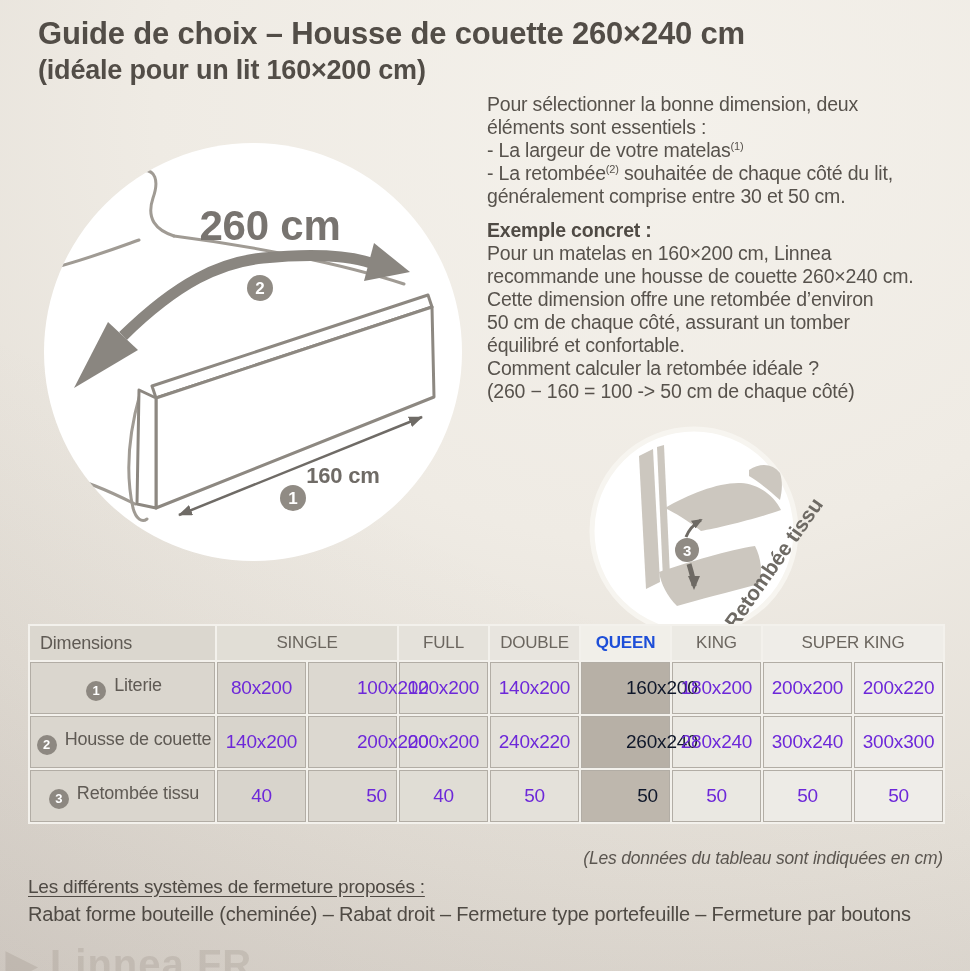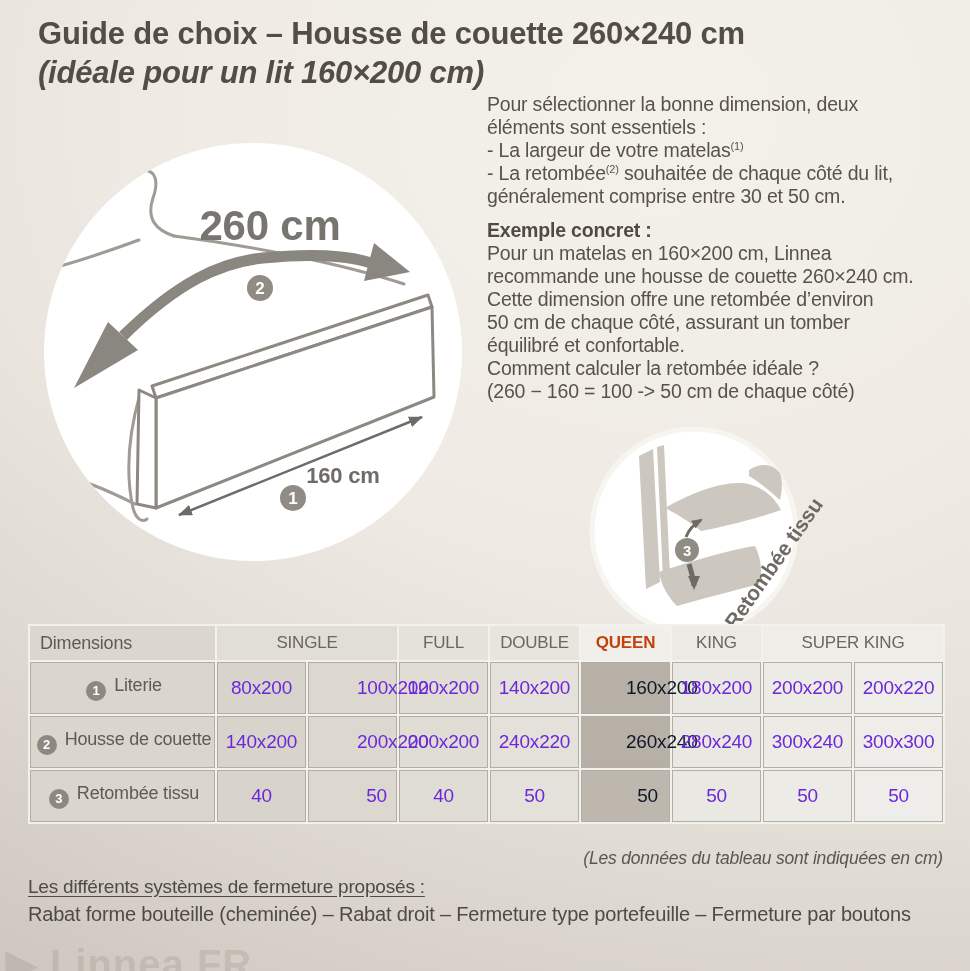--- a/index.html
+++ b/index.html
@@ -6,21 +6,21 @@
   .page{
     position:relative; width:970px; height:971px; overflow:hidden;
     font-family:"Liberation Sans", sans-serif;
     color:#55504a; letter-spacing:-0.2px;
     background:
       linear-gradient(205deg, rgba(120,105,95,0) 55%, rgba(120,105,95,0.10) 100%),
       radial-gradient(ellipse 130% 110% at 68% 12%, #f4f1eb 0%, #efebe4 40%, #e3ded6 72%, #d5cfc8 100%);
   }
   .abs{position:absolute;}
   .title{left:38px; top:16px; font-size:31px; font-weight:600; color:#524d47;}
-  .subtitle{left:38px; top:55px; font-size:31px; font-weight:600; color:#524d47;font-style:italic;}
+  .subtitle{left:38px; top:55px; font-size:27px; font-weight:600; color:#524d47;}
   .textblock{left:487px; width:470px; font-size:19.5px; line-height:23px; color:#57524c;}
   .intro{top:93px;}
   .example{top:219px;}
   .example .head{font-weight:700; color:#4f4a44;text-align:center;}
   sup{font-size:11px; vertical-align:super; line-height:0;}
   .main-circle{left:43px; top:142px;}
   .drop-circle{left:589px; top:426px;}
   .drop-label{
     left:738px; top:610px; height:22px;
     font-size:21px; font-weight:700; color:#6e6a64;
@@ -31,21 +31,21 @@
   table.dims{
     position:absolute; left:28px; top:624px; width:915px;
     border-collapse:separate; border-spacing:2px;
     background:#f3f1ec; table-layout:fixed;
   }
   table.dims col.lbl{width:185px;}
   table.dims col.c{width:89px;}
   th{height:34px; font-size:17px; font-weight:400; color:#6b665f; text-align:center; padding:0;}
   th.corner{font-size:18px; text-align:left; padding-left:10px; color:#5f5a54; background:#dbd7cf;}
   th.g1{background:#e1ded6;} th.g2{background:#e5e2db;margin-left:13px;} th.g3{background:#e8e5df;}
-  th.g4{background:#f1efe9; font-weight:700; color:#c2410c;}
+  th.g4{background:#f1efe9; font-weight:700; color:#1d4ed8;}
   th.g5{background:#eceae4;} th.g6{background:#efede8;}
   td{height:50px; font-size:19px; text-align:center; color:#6d28d9;
      border:1px solid #b2ada5; padding:0;}
   td.rowlabel{font-size:18px; text-align:center; padding-left:3px; color:#5f5a54; background:#dad6ce;}
   td:nth-child(2){background:#d8d4cc;}
   td:nth-child(3){background:#dcd8d0;padding-left:48px;}
   td:nth-child(4){background:#e0ddd5;}
   td:nth-child(5){background:#e4e1da;}
   td:nth-child(6){background:#b7b0a6; color:#0f172a; font-weight:400;padding-left:44px;}
   td:nth-child(7){background:#eae8e2;}

